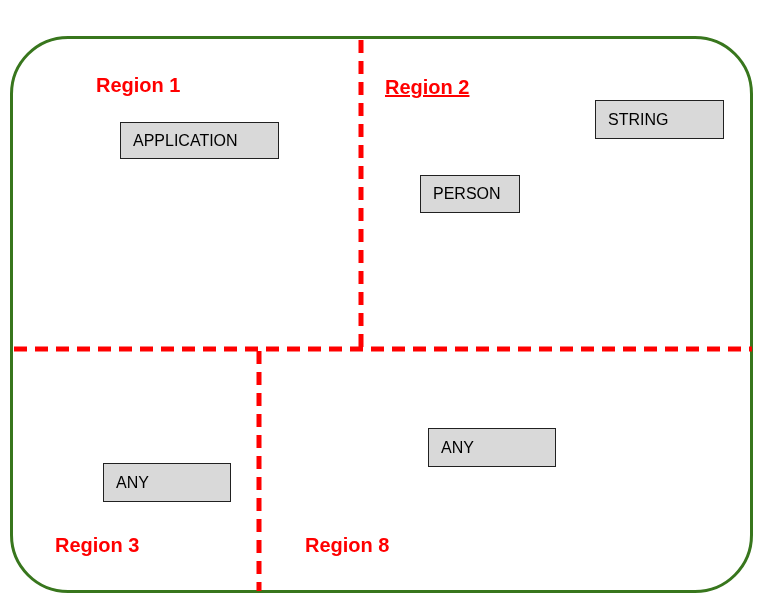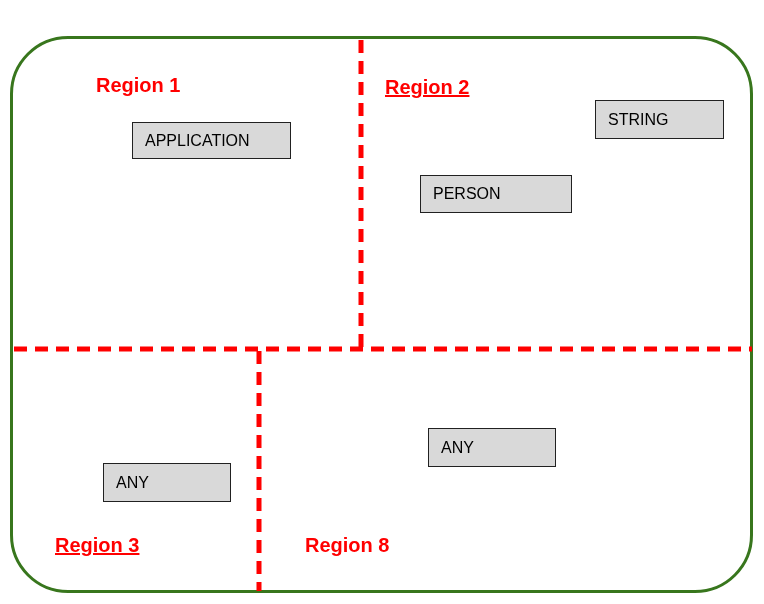--- a/index.html
+++ b/index.html
@@ -45,37 +45,37 @@
   }
   .region-label{
     position:absolute;
     font-size:20px;
     font-weight:bold;
     color:var(--color-region_red);
     white-space:nowrap;
   }
   .region-label.r1{left:58px; top:74px;margin-left:38px;}
   .region-label.r2{left:385px; top:76px;text-decoration:underline;}
-  .region-label.r3{left:55px; top:534px;text-decoration:underline;}
+  .region-label.r3{left:55px; top:534px;}
   .region-label.r4{left:305px; top:534px;}
   .node{
     position:absolute;
     background:var(--color-node_fill);
     border:1.5px solid var(--color-node_border);
     box-sizing:border-box;
     display:flex;
     align-items:center;
     padding-left:12px;
     font-size:16px;
     color:var(--color-node_text);
     white-space:nowrap;
   }
-  .node.application{left:132px; top:122px; width:159px; height:37px;}
+  .node.application{left:120px; top:122px; width:159px; height:37px;}
   .node.string{left:595px; top:100px; width:129px; height:39px;}
-  .node.person{left:420px; top:175px; width:152px; height:38px;}
+  .node.person{left:420px; top:175px; width:100px; height:38px;}
   .node.any3{left:103px; top:463px; width:128px; height:39px;}
   .node.any4{left:428px; top:428px; width:128px; height:39px;}
 </style>
 </head>
 <body>
 
 <div class="canvas">
 
 
   <div class="heap-boundary"></div>

